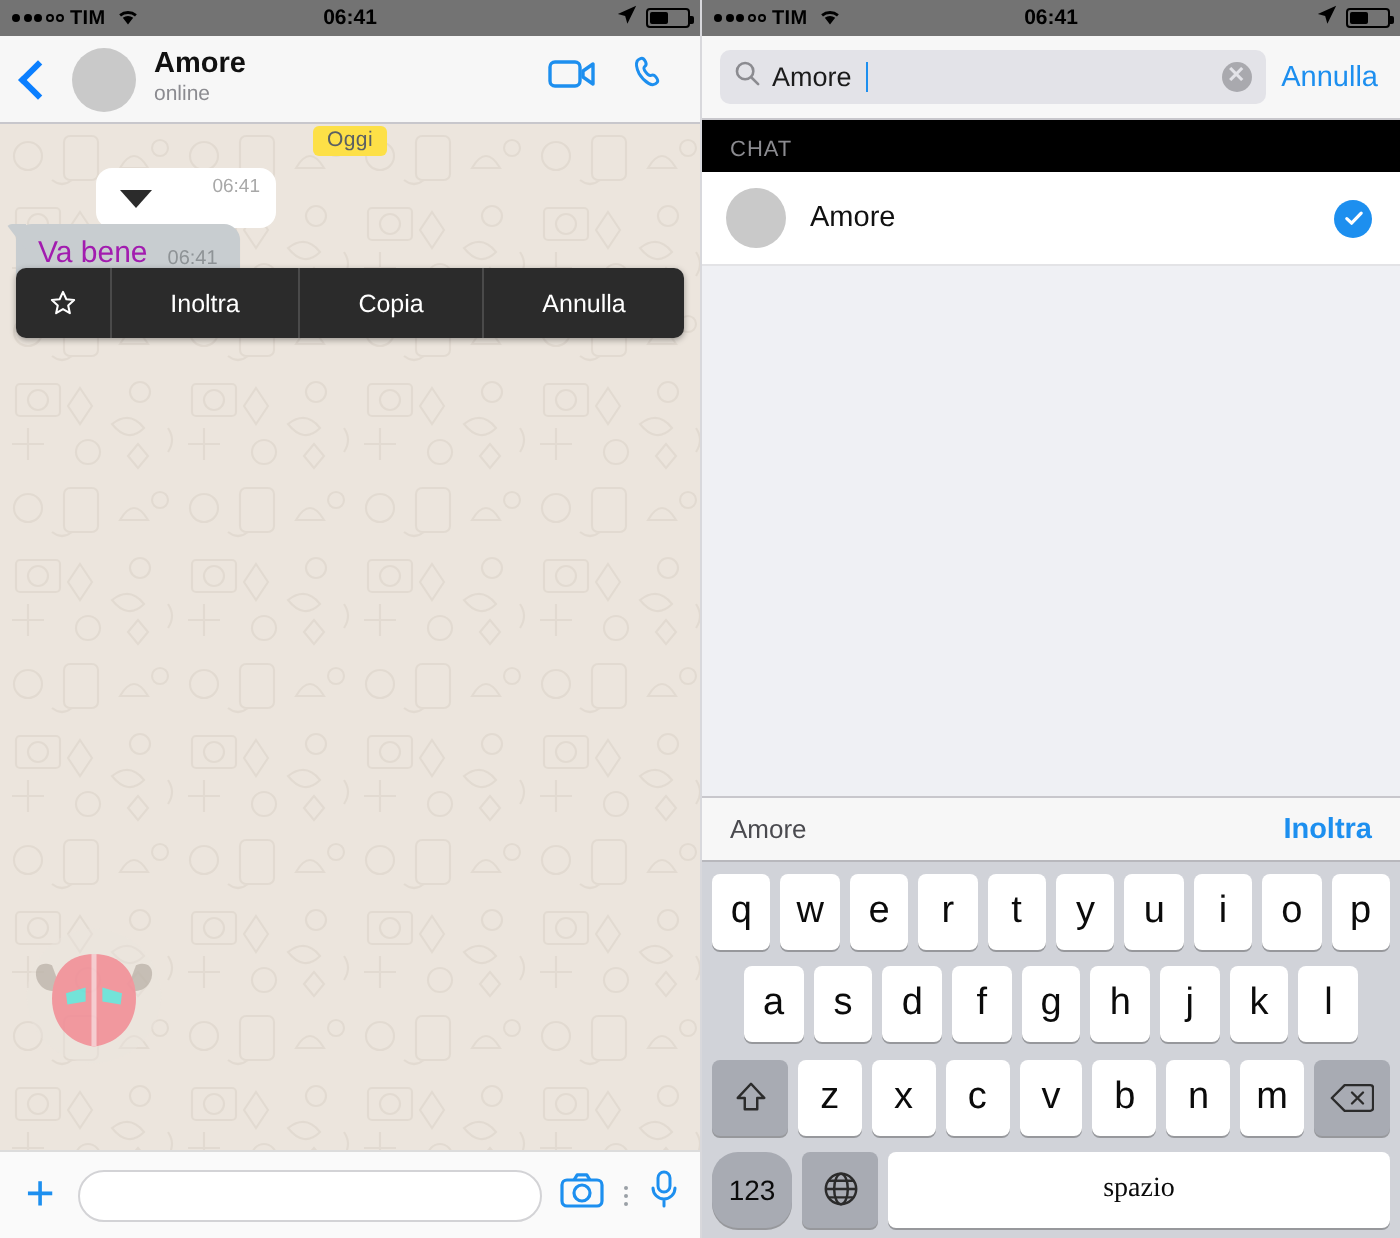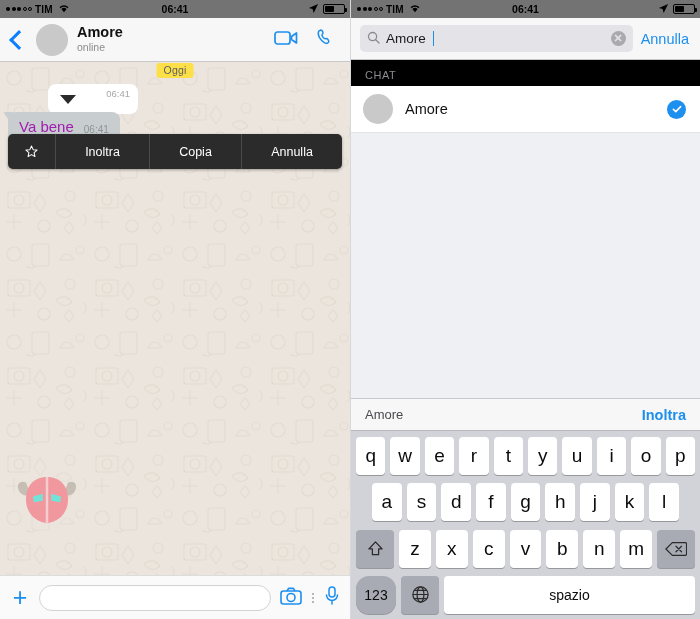--- a/index.html
+++ b/index.html
@@ -163,21 +163,21 @@
   }
   .krow { display:flex; justify-content:center; align-items:center; gap:5px; padding:0 3px; }
   .krow.r2 { padding:0 19px; }
   .key {
     background:#ffffff; border-radius:4px; height:38px; flex:1 1 0; min-width:0;
     display:flex; align-items:center; justify-content:center;
     font-size:19px; color:#0b0b0b; box-shadow:0 1px 0 rgba(0,0,0,.28);
   }
   .key.fn { background:#a8abb3; }
   .key.w-spec { flex:0 0 38px; }
-  .key.w-space { flex:1 1 auto; font-size:14px; }
+  .key.w-space { flex:1 1 auto; font-size:14px;font-family:Liberation Serif, serif; }
   .key.w-123 { flex:0 0 40px; font-size:14px;border-radius:13px; }
   .key.w-globe { flex:0 0 38px; }
   .key.search-key { flex:0 0 82px; background:#1d8fef; color:#fff; font-size:14px; }
 </style>
 </head>
 <body>
 
 <div class="screen">
 
   <div class="panel panel-left">

